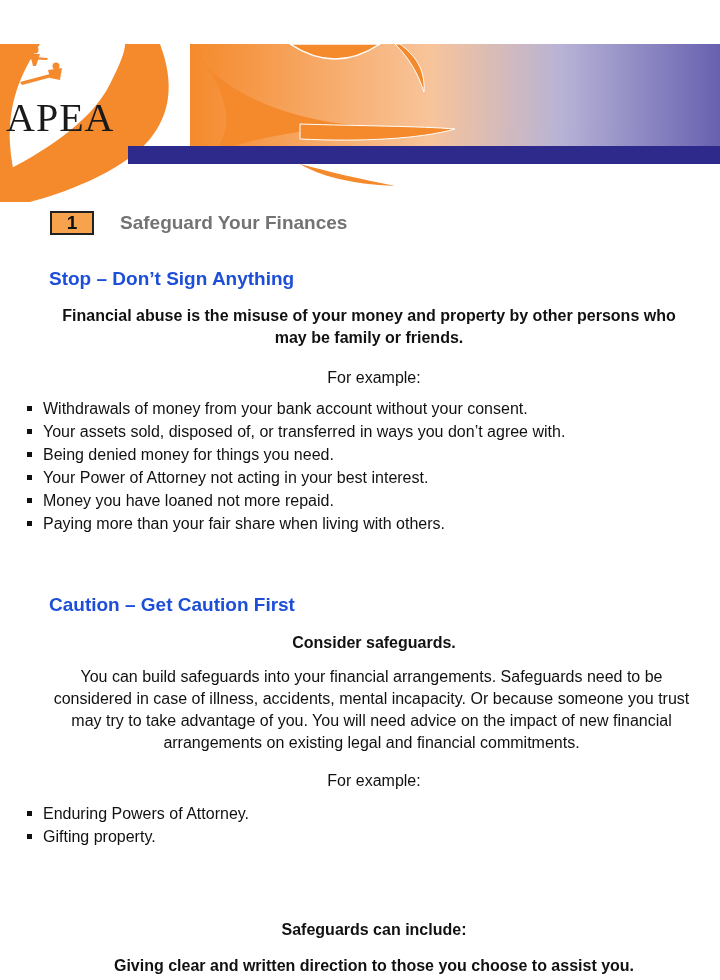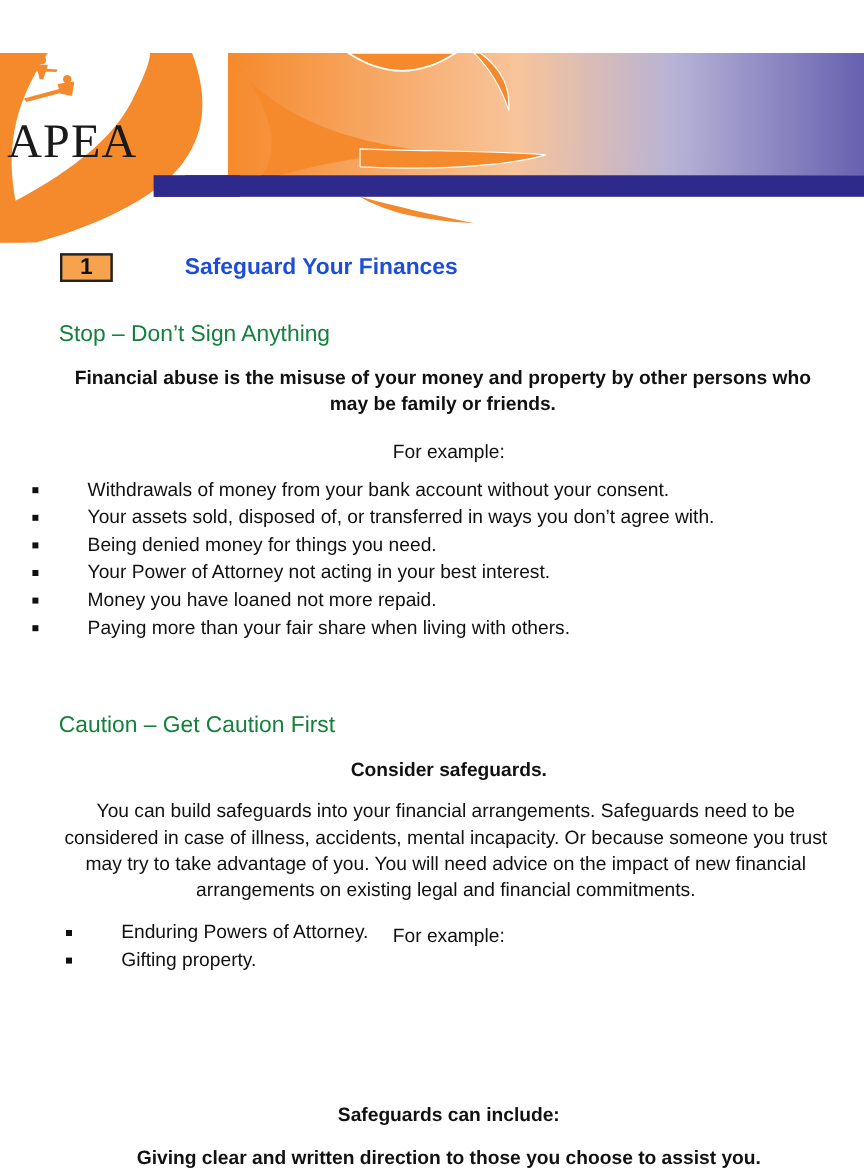--- a/index.html
+++ b/index.html
@@ -6,26 +6,26 @@
   body { width:720px; height:980px; background:#ffffff; position:relative; overflow:hidden;
          font-family:"Liberation Sans", sans-serif; color:#111; }
   .banner { position:absolute; left:0; top:0; width:720px; height:160px; overflow:hidden;margin-top:44px; }
   .banner svg { position:absolute; left:0; top:0; }
   .logo-text { position:absolute; left:6px; top:50px; font-family:"Liberation Serif", serif;
                font-size:40px; letter-spacing:1px; color:#1a1a1a; }
   .logo-mark { position:absolute; left:36px; top:6px; }
   .section-row { position:absolute; left:50px; top:211px; display:flex; align-items:center; }
   .num-box { width:44px; height:24px; background:#f7a34d; border:2px solid #222; box-sizing:border-box;
              font-weight:bold; font-size:19px; text-align:center; line-height:20px; color:#111; }
-  .section-title { margin-left:60px; font-weight:bold; font-size:19px; color:#1d4ed8; }
-  .h2 { position:absolute; left:49px; font-weight:normal; font-size:19px; color:#15803d; }
+  .section-title { margin-left:26px; font-weight:bold; font-size:19px; color:#737373; }
+  .h2 { position:absolute; left:49px; font-weight:bold; font-size:19px; color:#1d4ed8; }
   .p { position:absolute; left:49px; font-size:16px; line-height:22px; width:650px;text-align:center; }
   .bold { font-weight:bold; }
   ul.bullets { position:absolute; left:0; margin:0; padding:0; list-style:none; }
-  ul.bullets li { position:relative; padding-left:73px; font-size:16px; height:23px; line-height:23px; }
+  ul.bullets li { position:relative; padding-left:43px; font-size:16px; height:23px; line-height:23px; }
   ul.bullets li::before { content:""; position:absolute; left:27px; top:9px; width:5px; height:5px; background:#111; }
 </style>
 </head>
 <body>
 
 <div class="banner">
   <svg width="720" height="160" viewBox="0 0 720 160">
     <defs>
       <linearGradient id="g1" x1="0" y1="0" x2="1" y2="0">
         <stop offset="0" stop-color="#f58a2c"></stop>
@@ -78,19 +78,19 @@
   <li>Your Power of Attorney not acting in your best interest.</li>
   <li>Money you have loaned not more repaid.</li>
   <li>Paying more than your fair share when living with others.</li>
 </ul>
 
 <div class="h2" style="top:594px;">Caution – Get Caution First</div>
 <div class="p bold" style="top:632px;">Consider safeguards.</div>
 <div class="p" style="top:666px; width:645px;">You can build safeguards into your financial arrangements.  Safeguards need to be considered in case of illness, accidents, mental incapacity. Or because someone you trust may try to take advantage of you.  You will need advice on the impact of new financial arrangements on existing legal and financial commitments.</div>
 <div class="p" style="top:770px;">For example:</div>
 
-<ul class="bullets" style="top:766px;margin-left:28px;">
+<ul class="bullets" style="top:802px;">
   <li>Enduring Powers of Attorney.</li>
   <li>Gifting property.</li>
 </ul>
 
 <div class="p bold" style="top:919px;">Safeguards can include:</div>
 <div class="p bold" style="top:955px;">Giving clear and written direction to those you choose to assist you.</div>
 
 </body></html>

